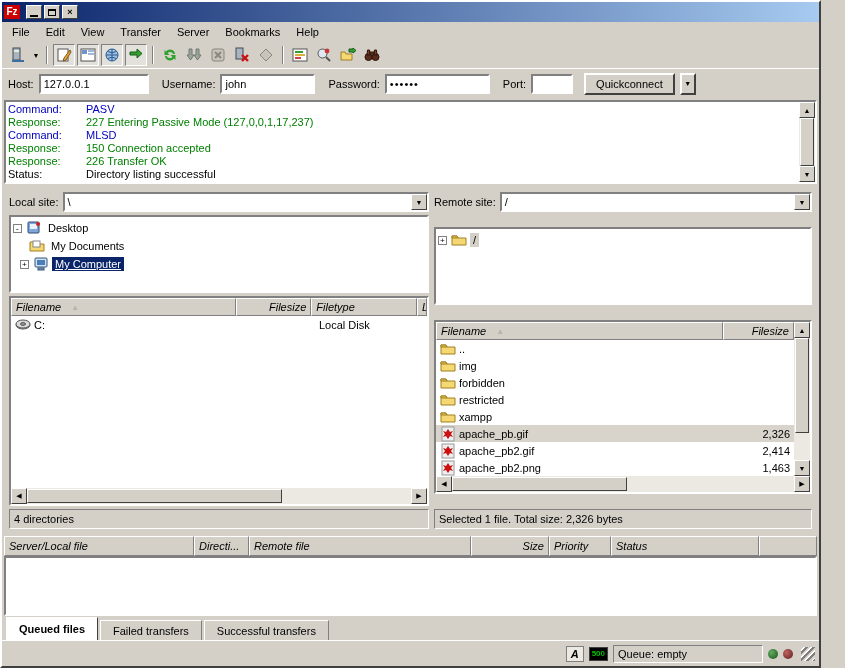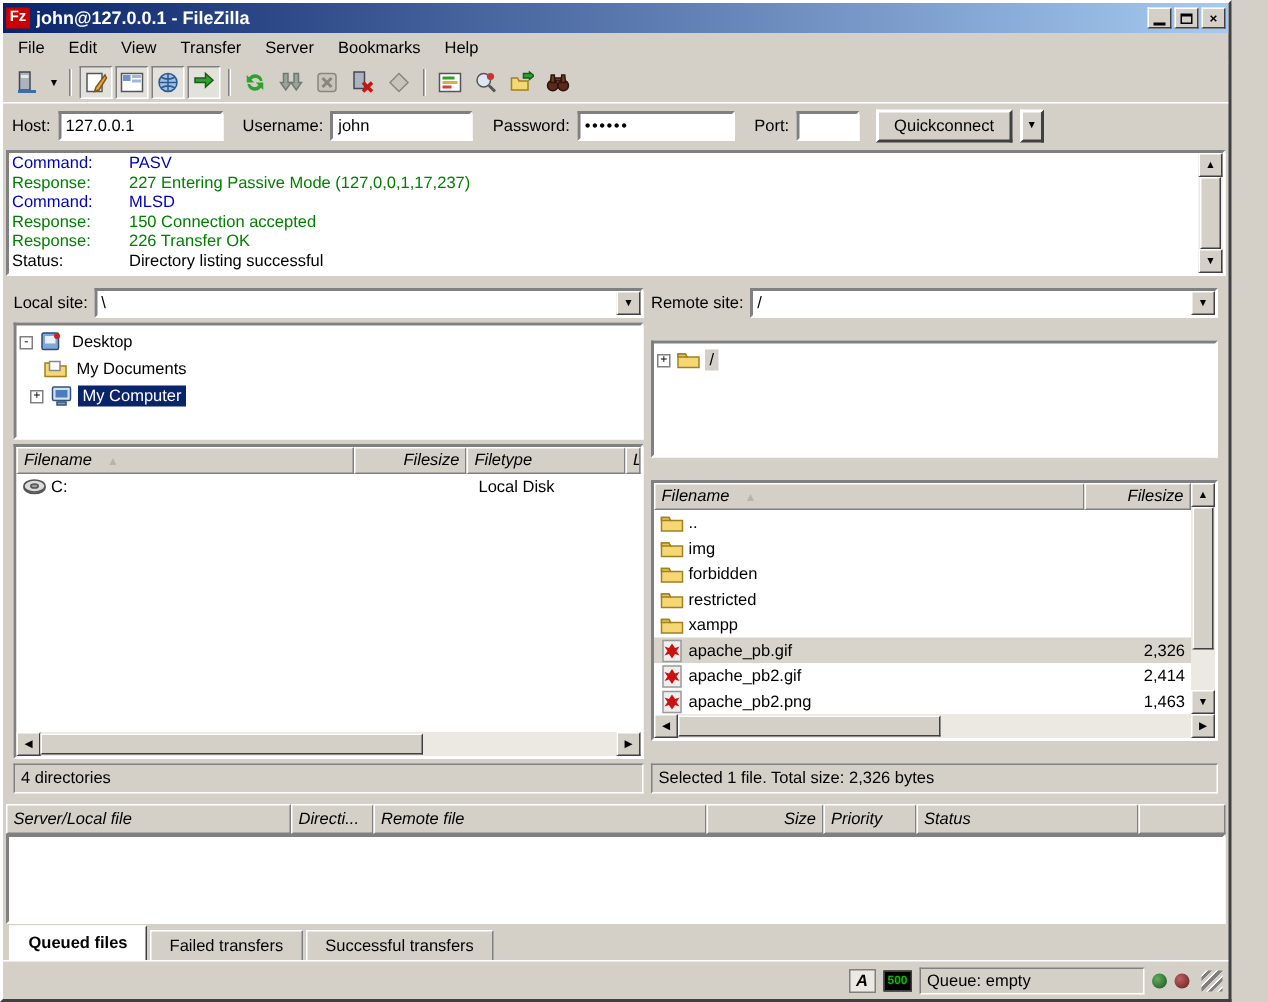--- a/index.html
+++ b/index.html
@@ -58,21 +58,21 @@
   .pane.remote { flex:1;gap:12px; }
   .site-row { height:24px; display:flex; align-items:center; gap:4px; flex:0 0 auto; padding-bottom:2px; }
   .combo { flex:1; height:20px; background:#fff; border:2px solid; border-color:#808080 #fff #fff #808080; display:flex; align-items:center; }
   .combo-val { flex:1; padding:0 3px; }
   .combo-btn { width:16px; height:16px; background:#d4d0c8; border:1px solid; border-color:#fff #404040 #404040 #fff; display:flex; align-items:center; justify-content:center; font-size:7px; }
 
   .tree { height:78px; background:#fff; border:2px solid; border-color:#808080 #fff #fff #808080; padding:2px; flex:0 0 auto; overflow:hidden; margin-bottom:3px; }
   .tree-row { height:18px; display:flex; align-items:center; white-space:nowrap; }
   .expander { width:9px; height:9px; border:1px solid #808080; background:#fff; font-size:8px; line-height:7px; text-align:center; margin-right:4px; flex:0 0 auto; font-family:"Liberation Mono",monospace; }
   .tree-lbl { padding:1px 3px; }
-  .tree-lbl.sel-blue { background:#0a246a; color:#fff; }
+  .tree-lbl.sel-blue { background:#0a246a; color:#fff;text-decoration:underline; }
   .tree-lbl.sel-gray { background:#d4d0c8; }
   .indent { width:16px; flex:0 0 auto; }
   .ic { width:16px; height:16px; margin-right:3px; flex:0 0 auto; }
 
   .listbox { flex:1; display:flex; flex-direction:column; border:2px solid; border-color:#808080 #fff #fff #808080; background:#fff; min-height:0; }
   .list-main { flex:1; display:flex; min-height:0; }
   .list-left { flex:1; display:flex; flex-direction:column; min-width:0; }
   .lheader { height:18px; display:flex; flex:0 0 auto; background:#d4d0c8; }
   .hcell { border:1px solid; border-color:#fff #808080 #808080 #fff; background:#d4d0c8; padding:1px 4px; display:flex; align-items:center; overflow:hidden; white-space:nowrap;font-style:italic; }
   .hcell.right { justify-content:flex-end; }
@@ -197,21 +197,20 @@
       <path d="M3.5 3 L5.5 3 L6 8 L3 8 Z M10.5 3 L12.5 3 L13 8 L10 8 Z" fill="#7a3a24" stroke="#2e140c"></path>
       <rect x="6" y="5" width="4" height="2" fill="#7a3a24" stroke="#2e140c"></rect>
     </symbol>
   </defs>
 </svg>
 
 <div class="window">
 
   <div class="titlebar">
     <div class="fz-icon">Fz</div>
-    <div class="title-text">john@127.0.0.1 - FileZilla</div>
     <div class="winbtn">
         <div class="minbar"></div>
       </div>
     <div class="winbtn">
         <div class="maxbox"></div>
       </div>
     <div class="winbtn">
         <span>×</span>
       </div>
   </div>

